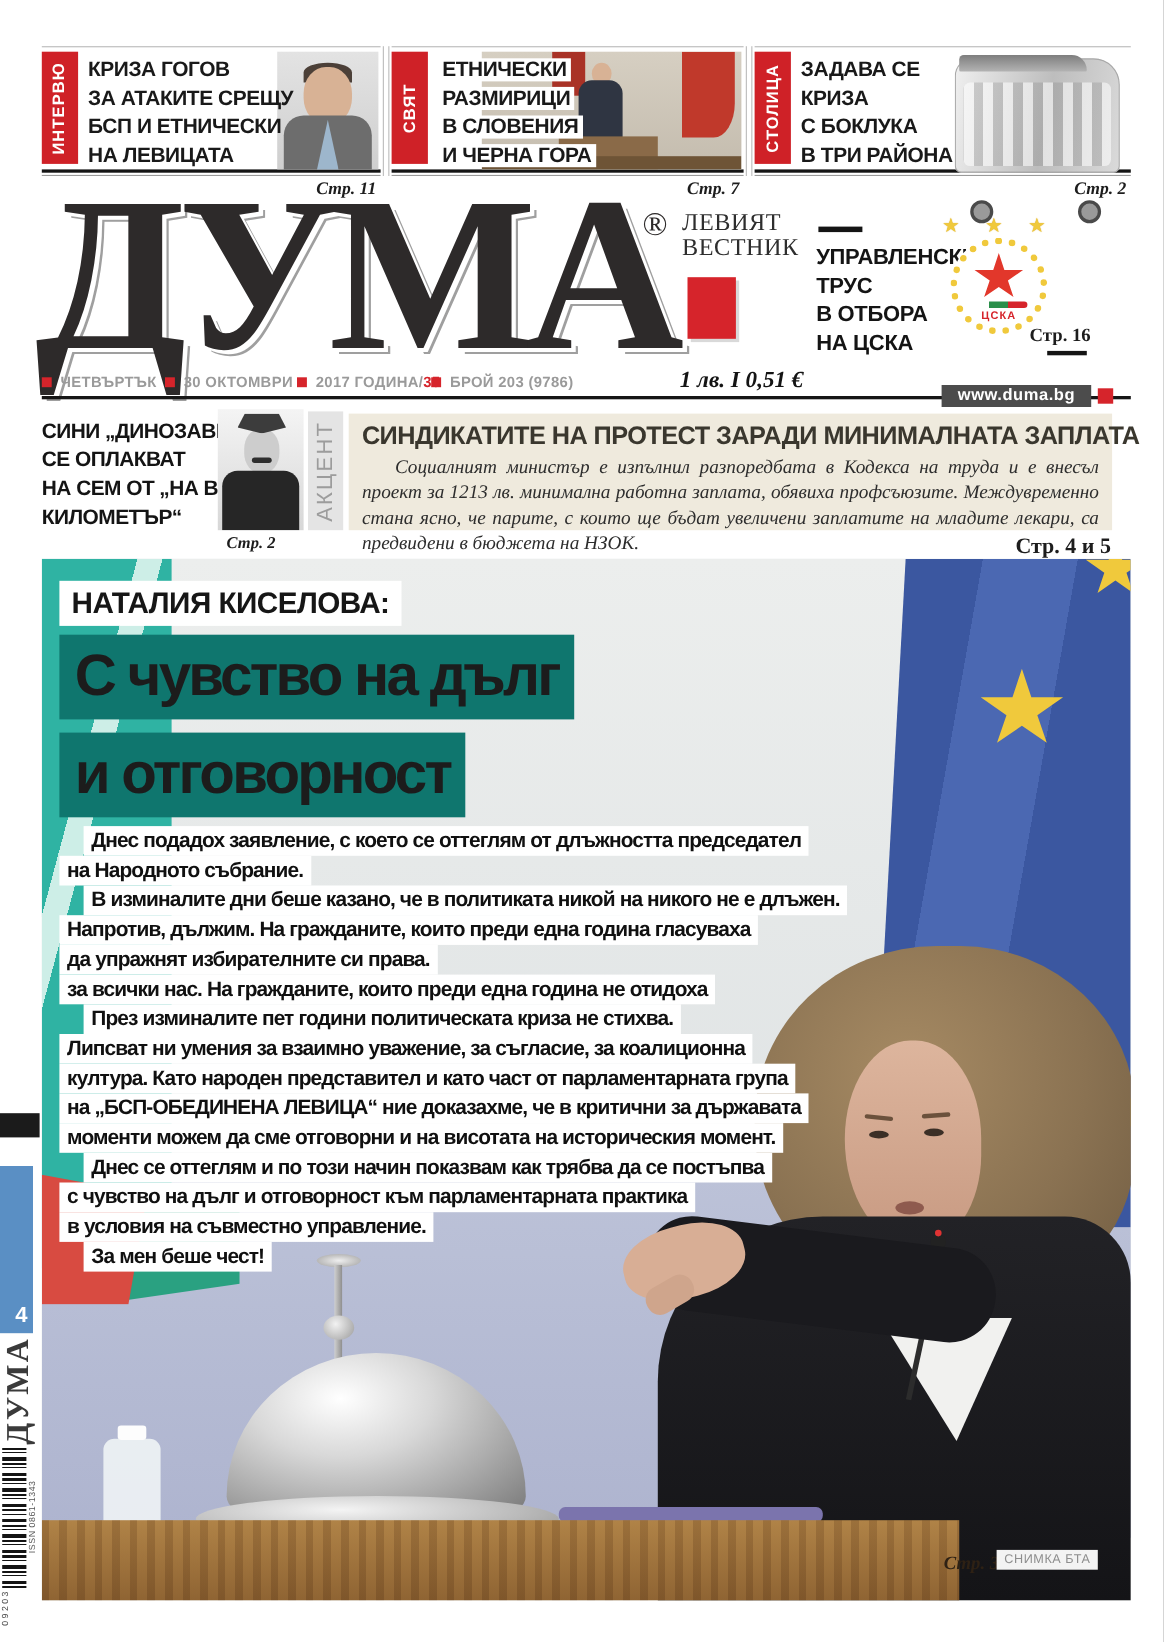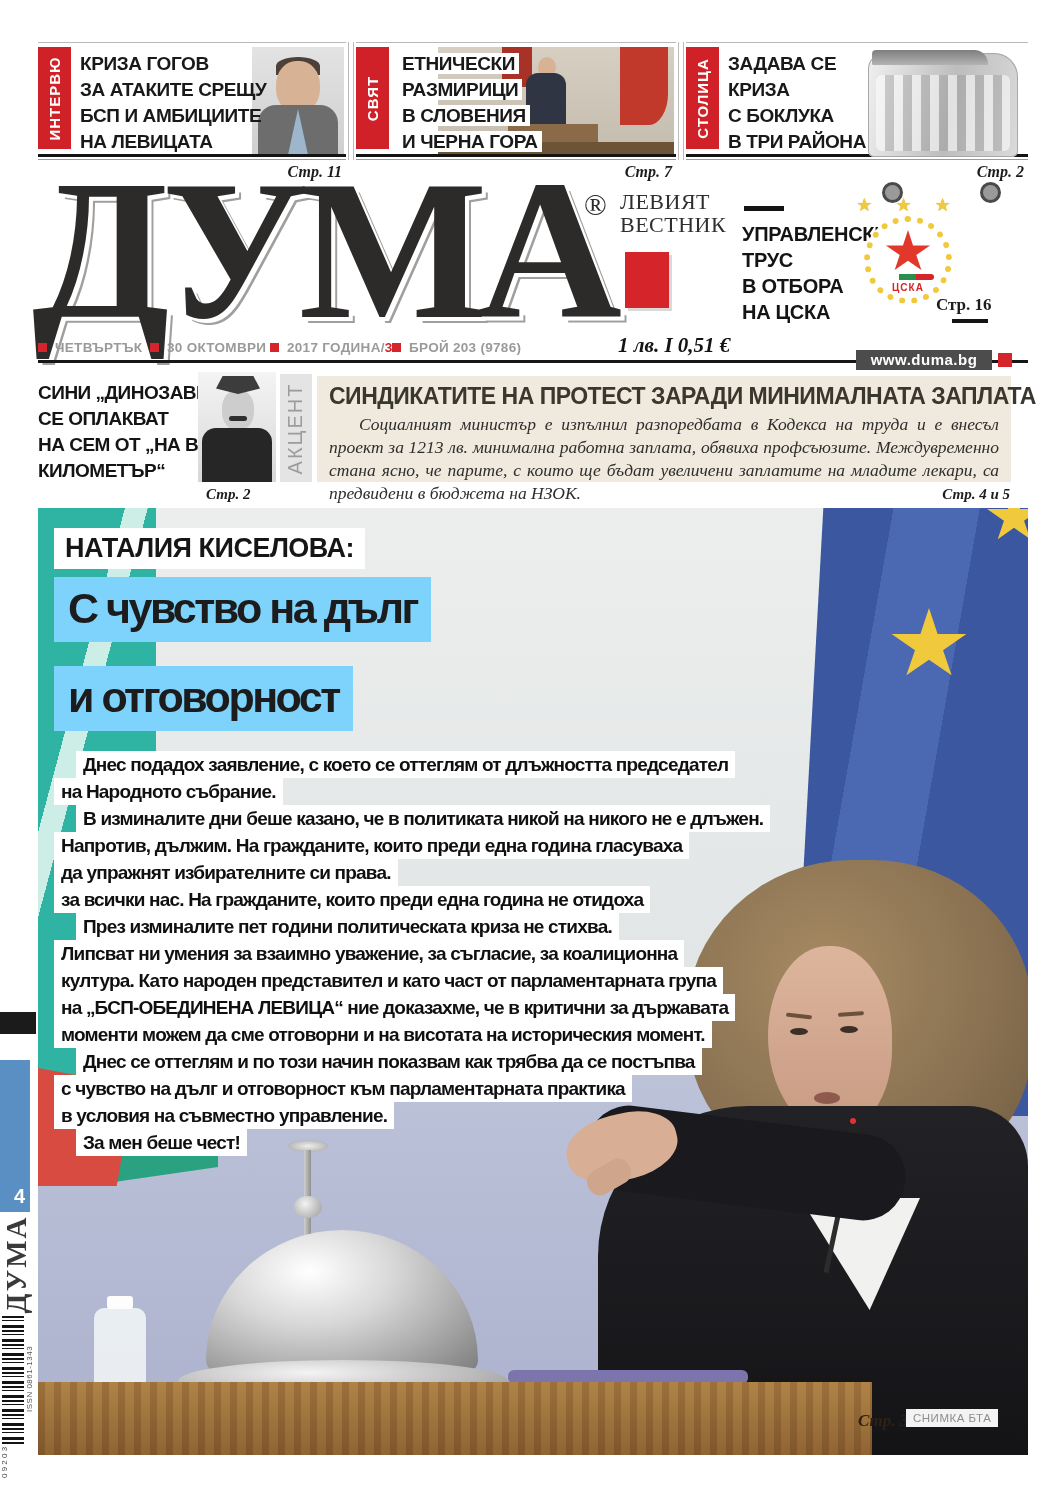--- a/index.html
+++ b/index.html
@@ -84,21 +84,21 @@
   .ak-photo .cap{position:absolute;left:18px;top:4px;width:44px;height:18px;background:#3c3c3c;clip-path:polygon(0 70%,15% 0,85% 0,100% 70%,50% 100%);}
   .ak-photo .face3{position:absolute;left:24px;top:18px;width:32px;height:40px;background:#cdcdcd;border-radius:45%;}
   .ak-photo .mst{position:absolute;left:31px;top:44px;width:18px;height:5px;background:#2e2e2e;border-radius:3px;}
   .ak-photo .coat{position:absolute;left:4px;top:56px;width:70px;height:54px;background:#262626;border-radius:14px 14px 0 0;}
   .ak-photo-page{position:absolute;left:206px;top:486px;font-family:"Liberation Serif",serif;font-style:italic;font-weight:bold;font-size:15px;color:#1d1d1d;}
   .ak-label{position:absolute;left:280px;top:374px;width:32px;height:108px;background:#e4e4e4;display:flex;align-items:center;justify-content:center;}
   .ak-label span{transform:rotate(-90deg);white-space:nowrap;color:#9c9c9c;font-size:20px;letter-spacing:2px;}
   .ak-box{position:absolute;left:317px;top:376px;width:694px;height:106px;background:#efeadd;box-sizing:border-box;}
   .ak-box-hl{padding:7px 12px 0;font-weight:bold;font-size:23px;color:#3a372e;letter-spacing:-0.5px;white-space:nowrap;}
   .ak-box-body{padding:3px 12px 0;font-family:"Liberation Serif",serif;font-style:italic;font-size:17.5px;line-height:23px;color:#2d2d2d;text-align:justify;text-indent:30px;}
-  .ak-page{position:absolute;left:820px;top:486px;width:190px;text-align:right;font-family:"Liberation Serif",serif;font-style:italic;font-weight:bold;font-size:15px;color:#1d1d1d;}
+  .ak-page{position:absolute;left:820px;top:486px;width:190px;text-align:right;font-family:"Liberation Serif",serif;font-weight:bold;font-size:20px;color:#1d1d1d;}
 
   
   .photo{position:absolute;left:38px;top:508px;width:990px;height:947px;overflow:hidden;background:#e7e9e8;}
   .ph{position:absolute;}
   .ph-wall-top{left:0;top:0;width:990px;height:600px;background:linear-gradient(#eceeed,#dfe3e4);z-index:1;}
   .ph-wall-bot{left:0;top:560px;width:990px;height:330px;background:linear-gradient(#bcc2d8,#aeb4cf);z-index:1;}
   .ph-bgflag{left:0;top:0;width:118px;height:645px;z-index:2;
       background:repeating-linear-gradient(105deg,#2fb3a3 0 84px,#cdeee7 84px 106px,#2fb3a3 106px 190px);}
   .ph-red{left:0;top:560px;width:96px;height:118px;background:#d84b41;clip-path:polygon(0 0,100% 15%,82% 100%,0 100%);z-index:3;}
   .ph-green{left:62px;top:574px;width:118px;height:100px;background:#2aa181;clip-path:polygon(0 10%,100% 0,100% 85%,12% 100%);z-index:2;}
@@ -142,21 +142,21 @@
   .ph-desk{left:0;top:874px;width:834px;height:73px;z-index:7;
       background:linear-gradient(#b08347,#8f6433),repeating-linear-gradient(90deg,rgba(90,55,20,.18) 0 7px,rgba(255,255,255,0) 7px 16px);
       background-blend-mode:multiply;}
   .ph-bottle{left:56px;top:800px;width:52px;height:86px;background:rgba(238,242,244,.92);border-radius:10px 10px 8px 8px;z-index:6;}
   .ph-bottle::before{content:"";position:absolute;left:13px;top:-12px;width:26px;height:13px;background:#fdfdfd;border-radius:3px;}
   .ph-chair{left:470px;top:862px;width:240px;height:14px;background:#7b74ad;z-index:6;border-radius:6px;}
 
   
   .kicker{position:absolute;left:16px;top:20px;z-index:10;background:#fff;padding:5px 11px;
       font-weight:bold;font-size:27px;letter-spacing:-0.5px;color:#161616;}
-  .hl-line{position:absolute;z-index:10;background:#7dd3fc;padding:7px 14px 9px;font-weight:bold;font-size:43px;letter-spacing:-2.5px;color:#1c1c1c;white-space:nowrap;}
+  .hl-line{position:absolute;z-index:10;background:#0f766e;padding:7px 14px 9px;font-weight:bold;font-size:53px;letter-spacing:-2.5px;color:#1c1c1c;white-space:nowrap;}
   .hl1{left:16px;top:69px;} .hl2{left:16px;top:158px;}
   .body-lines{position:absolute;left:16px;top:243px;z-index:10;}
   .bl{display:table;background:#fff;color:#101010;font-weight:bold;font-size:19px;line-height:21px;
       padding:3px 7px;letter-spacing:-0.8px;white-space:nowrap;}
   .bl.ind{margin-left:22px;}
   .photo-page{position:absolute;left:820px;top:903px;z-index:10;font-family:"Liberation Serif",serif;font-style:italic;font-weight:bold;font-size:17px;color:#2e2114;}
   .photo-credit{position:absolute;left:868px;top:901px;z-index:10;background:#f3f3f3;color:#8e8e8e;font-size:11.5px;padding:3px 7px;letter-spacing:0.5px;}
 
   
   .spine-black{position:absolute;left:0;top:1012px;width:36px;height:22px;background:#1b1b1b;}
@@ -177,21 +177,21 @@
   <div class="tdivider td1"></div>
   <div class="tdivider td2"></div>
 
   <div class="teaser t1">
     <div class="tlabel">
         <span>ИНТЕРВЮ</span>
       </div>
     <div class="thl">
       <div>КРИЗА ГОГОВ</div>
       <div>ЗА АТАКИТЕ СРЕЩУ</div>
-      <div>БСП И АМБИЦИИТЕ</div>
+      <div>БСП И ЕТНИЧЕСКИ</div>
       <div>НА ЛЕВИЦАТА</div>
     </div>
     <div class="tphoto p1">
       <div class="hairline"></div>
         <div class="head"></div>
         <div class="jacket"></div>
         <div class="shirt"></div>
     </div>
     <div class="trule"></div>
     <div class="tpage">Стр. 11</div>

